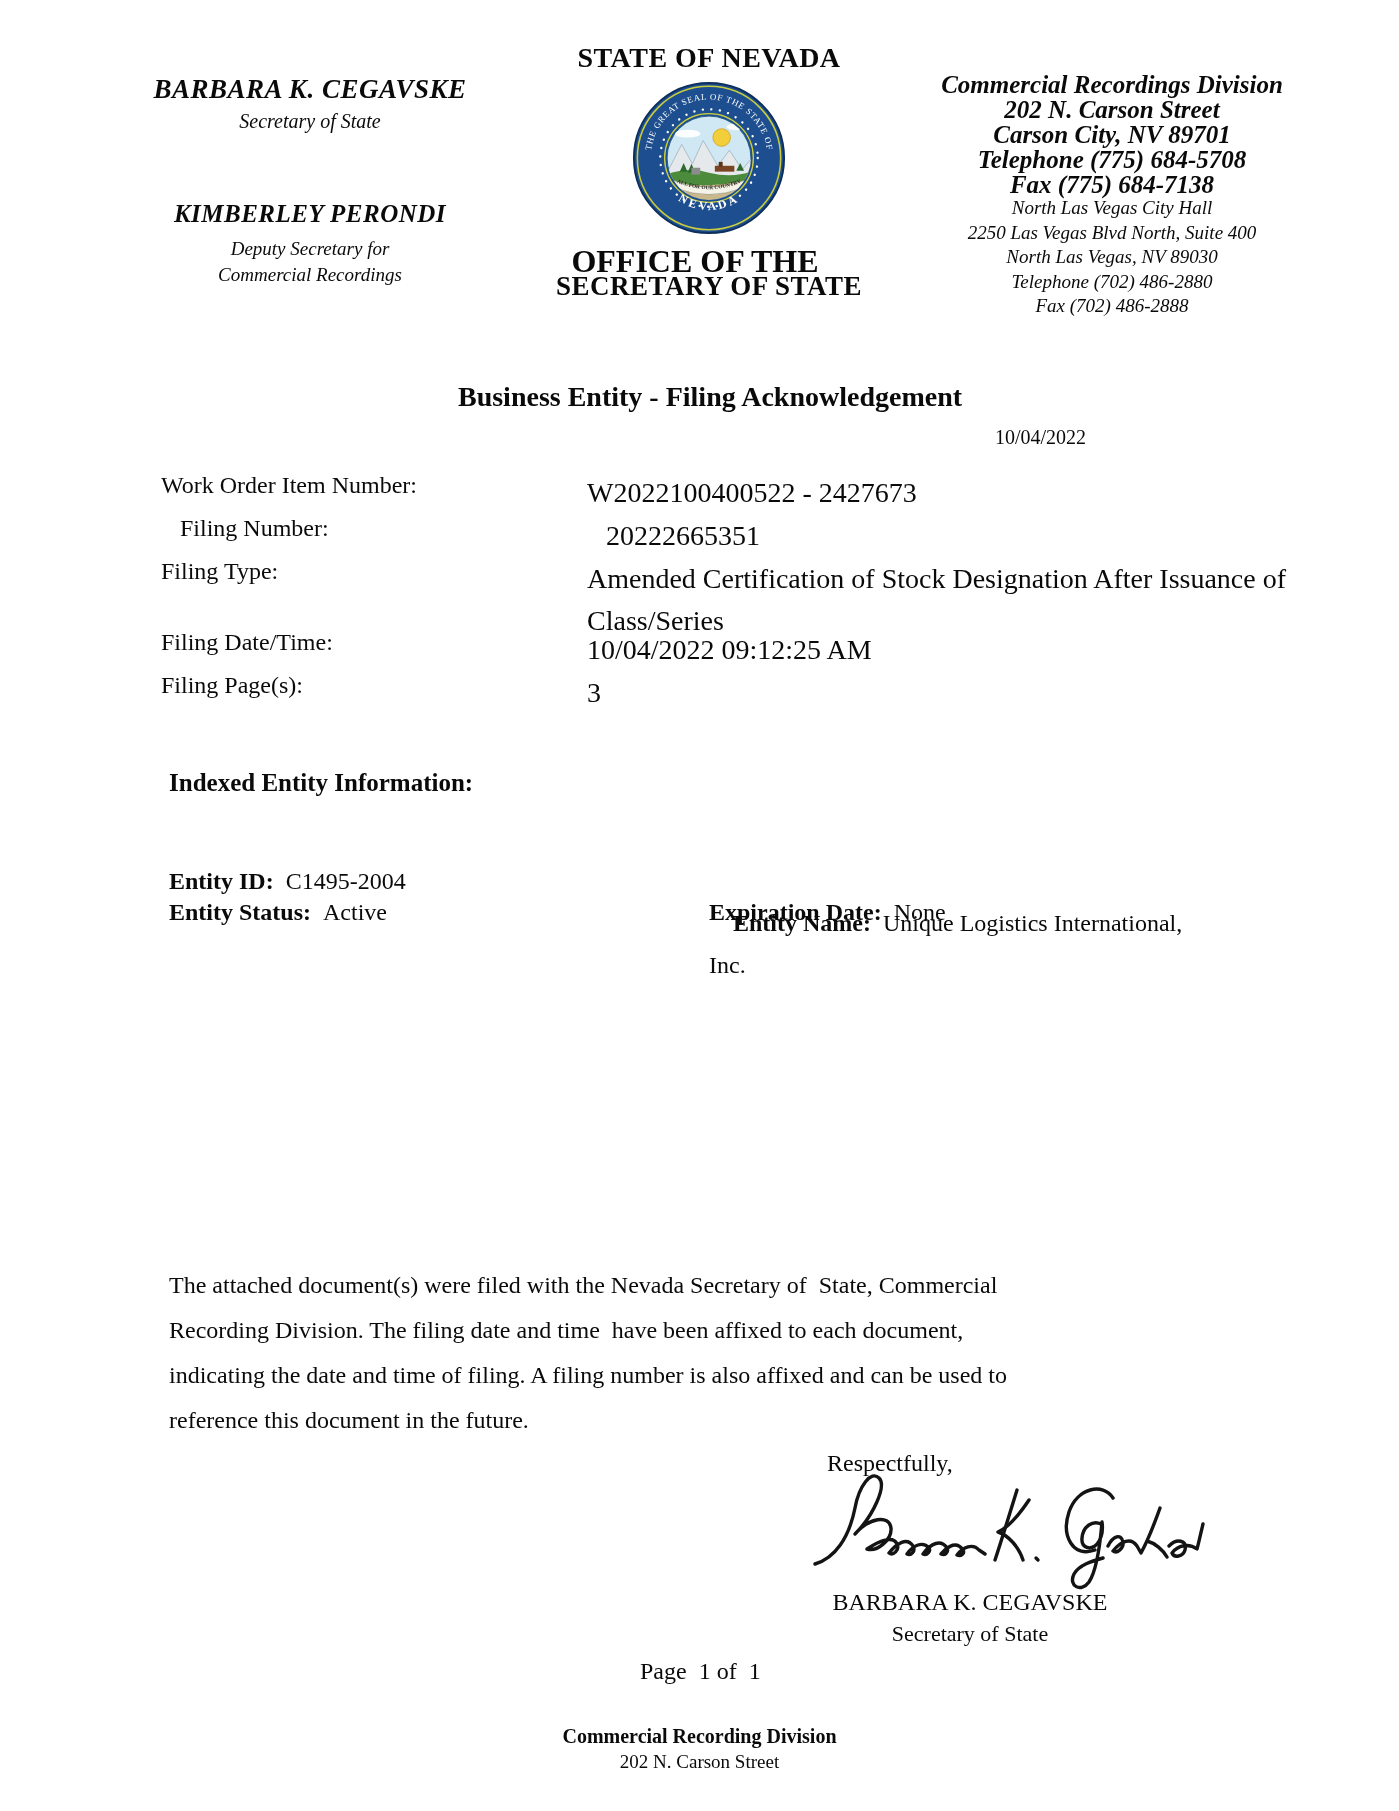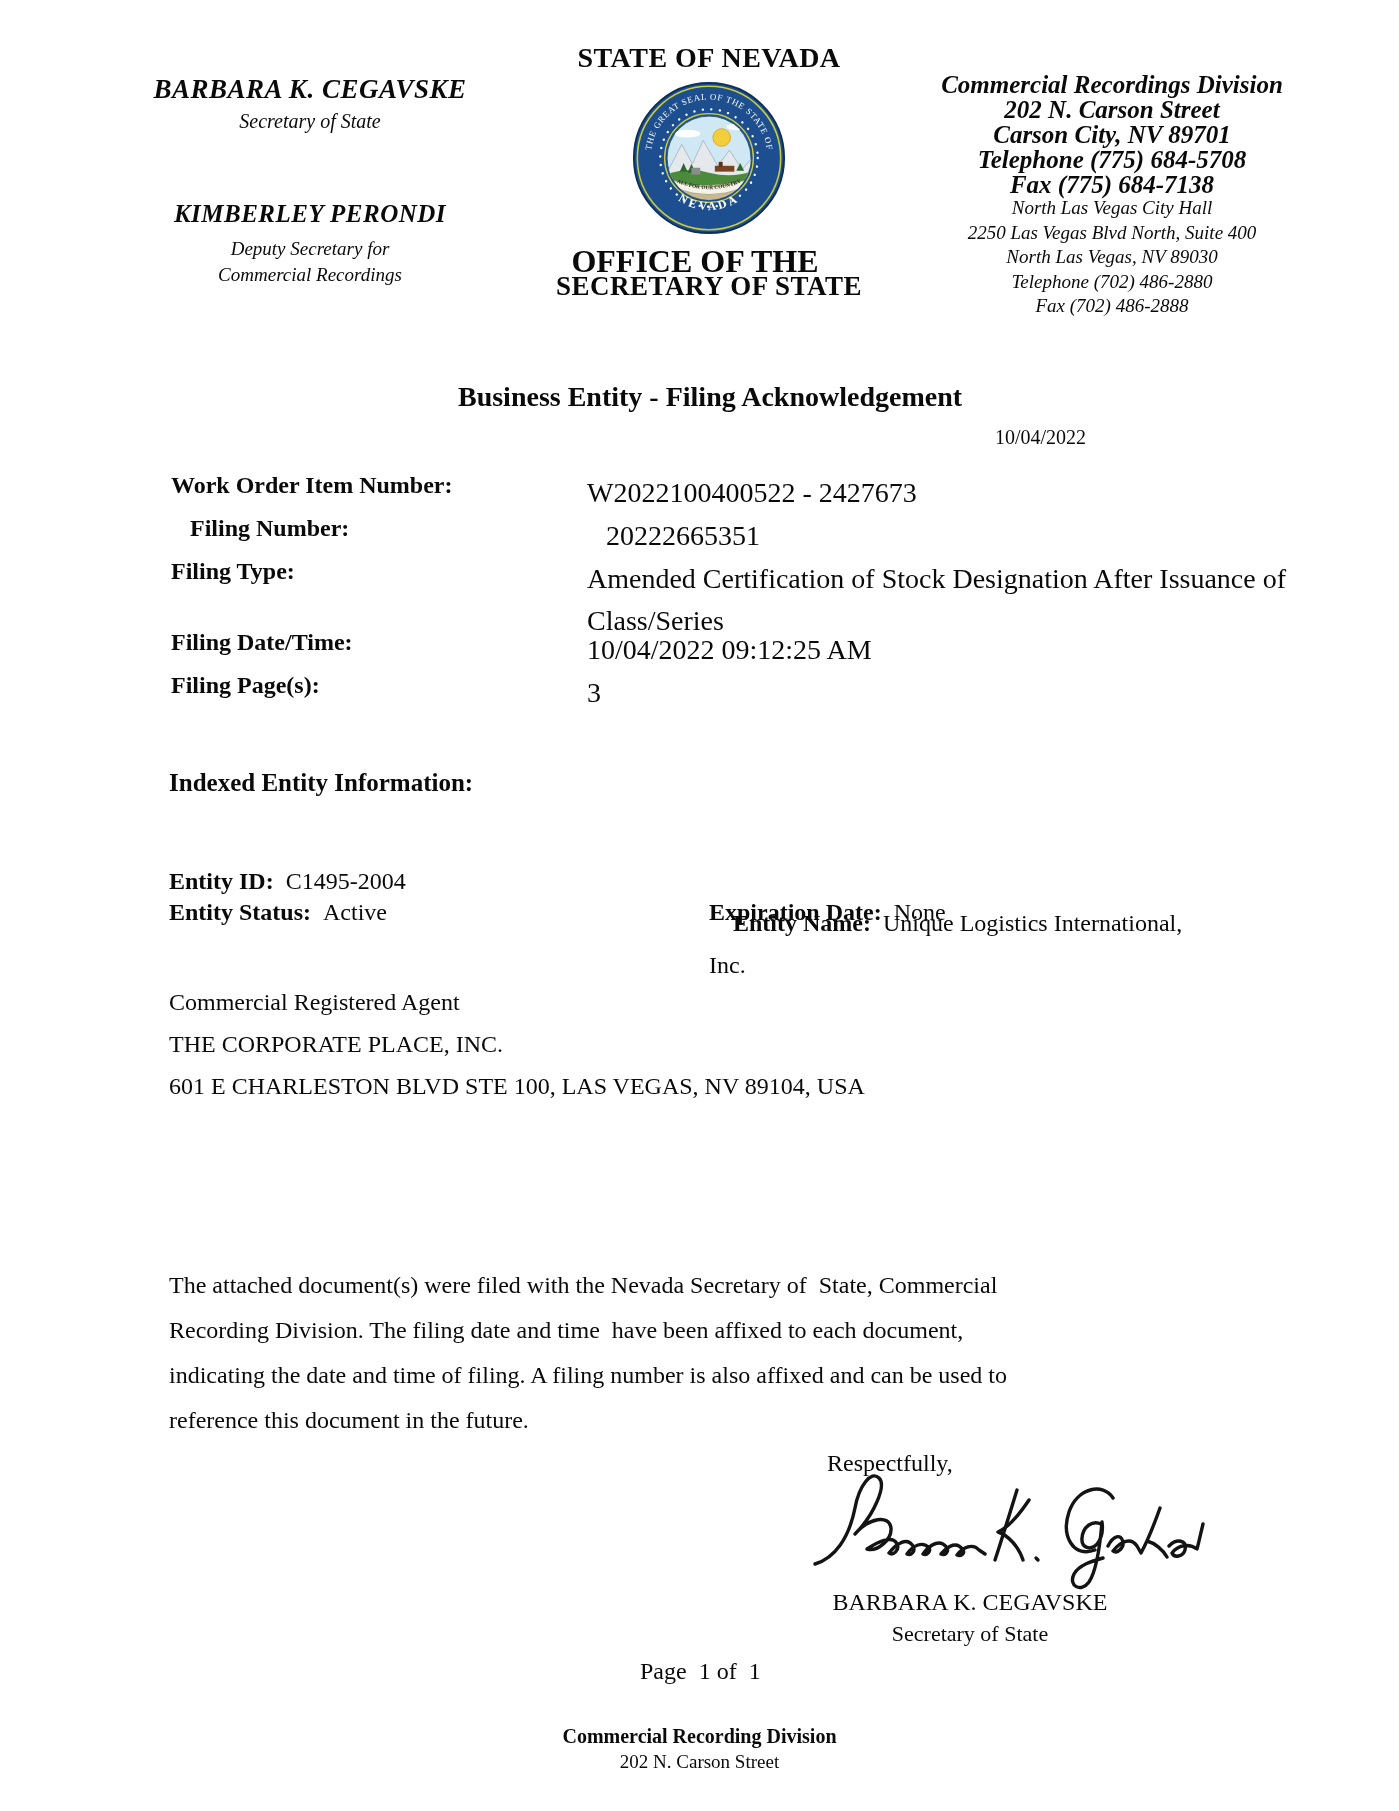--- a/index.html
+++ b/index.html
@@ -34,21 +34,21 @@
 
   
   .hdr-right-a { left: 932px; top: 72px; width: 360px; font-size: 25px; font-style: italic; line-height: 25px; font-weight: bold; }
   .hdr-right-b { left: 932px; top: 196px; width: 360px; font-size: 19px; font-style: italic; line-height: 24.5px; }
 
   
   .doc-title { left: 0; top: 381px; width: 1420px; font-size: 28px; font-weight: bold; }
   .doc-date { left: 800px; top: 426px; width: 286px; font-size: 20px; }
 
   
-  .frow-label { left: 171px; width: 400px; font-size: 24px; font-weight: bold; }
+  .frow-label { left: 161px; width: 400px; font-size: 24px; font-weight: normal; }
   .frow-value { left: 587px; width: 740px; font-size: 28px; line-height: 42px; }
   .r0 { top: 472px; } .r1 { top: 515px; margin-left: 19px; } .r2 { top: 558px; } .r3 { top: 629px; } .r4 { top: 672px; }
 
   .section-heading { left: 169px; top: 769px; width: 600px; font-size: 25px; font-weight: bold; }
 
   .ent-line { font-size: 24px; line-height: 42px; }
   .ent-c1 { left: 169px; width: 520px; }
   .ent-c2 { left: 709px; width: 600px; }
   .ent-r1 { top: 816px; margin-top: 44px; } .ent-r2 { top: 891px; }
   .val-gap { margin-left: 12px; }
@@ -166,23 +166,20 @@
     <span class="bold">Entity Name:</span><span class="val-gap">Unique Logistics International,
 Inc.</span>
   </div>
   <div class="abs ent-line ent-c1 ent-r2">
     <span class="bold">Entity Status:</span><span class="val-gap">Active</span>
   </div>
   <div class="abs ent-line ent-c2 ent-r2">
     <span class="bold">Expiration Date:</span><span class="val-gap">None</span>
   </div>
 
-  <div class="abs agent-block prewrap">Commercial Registered Agent
-THE CORPORATE PLACE, INC.
-601 E CHARLESTON BLVD STE 100, LAS VEGAS, NV 89104, USA</div>
 
   <div class="abs body-par prewrap">The attached document(s) were filed with the Nevada Secretary of  State, Commercial
 Recording Division. The filing date and time  have been affixed to each document,
 indicating the date and time of filing. A filing number is also affixed and can be used to
 reference this document in the future.</div>
 
   <div class="abs sig-salutation">Respectfully,</div>
 
   <div class="abs sig-svg">
     <svg viewBox="0 0 400 145" width="400" height="145" aria-hidden="true">

